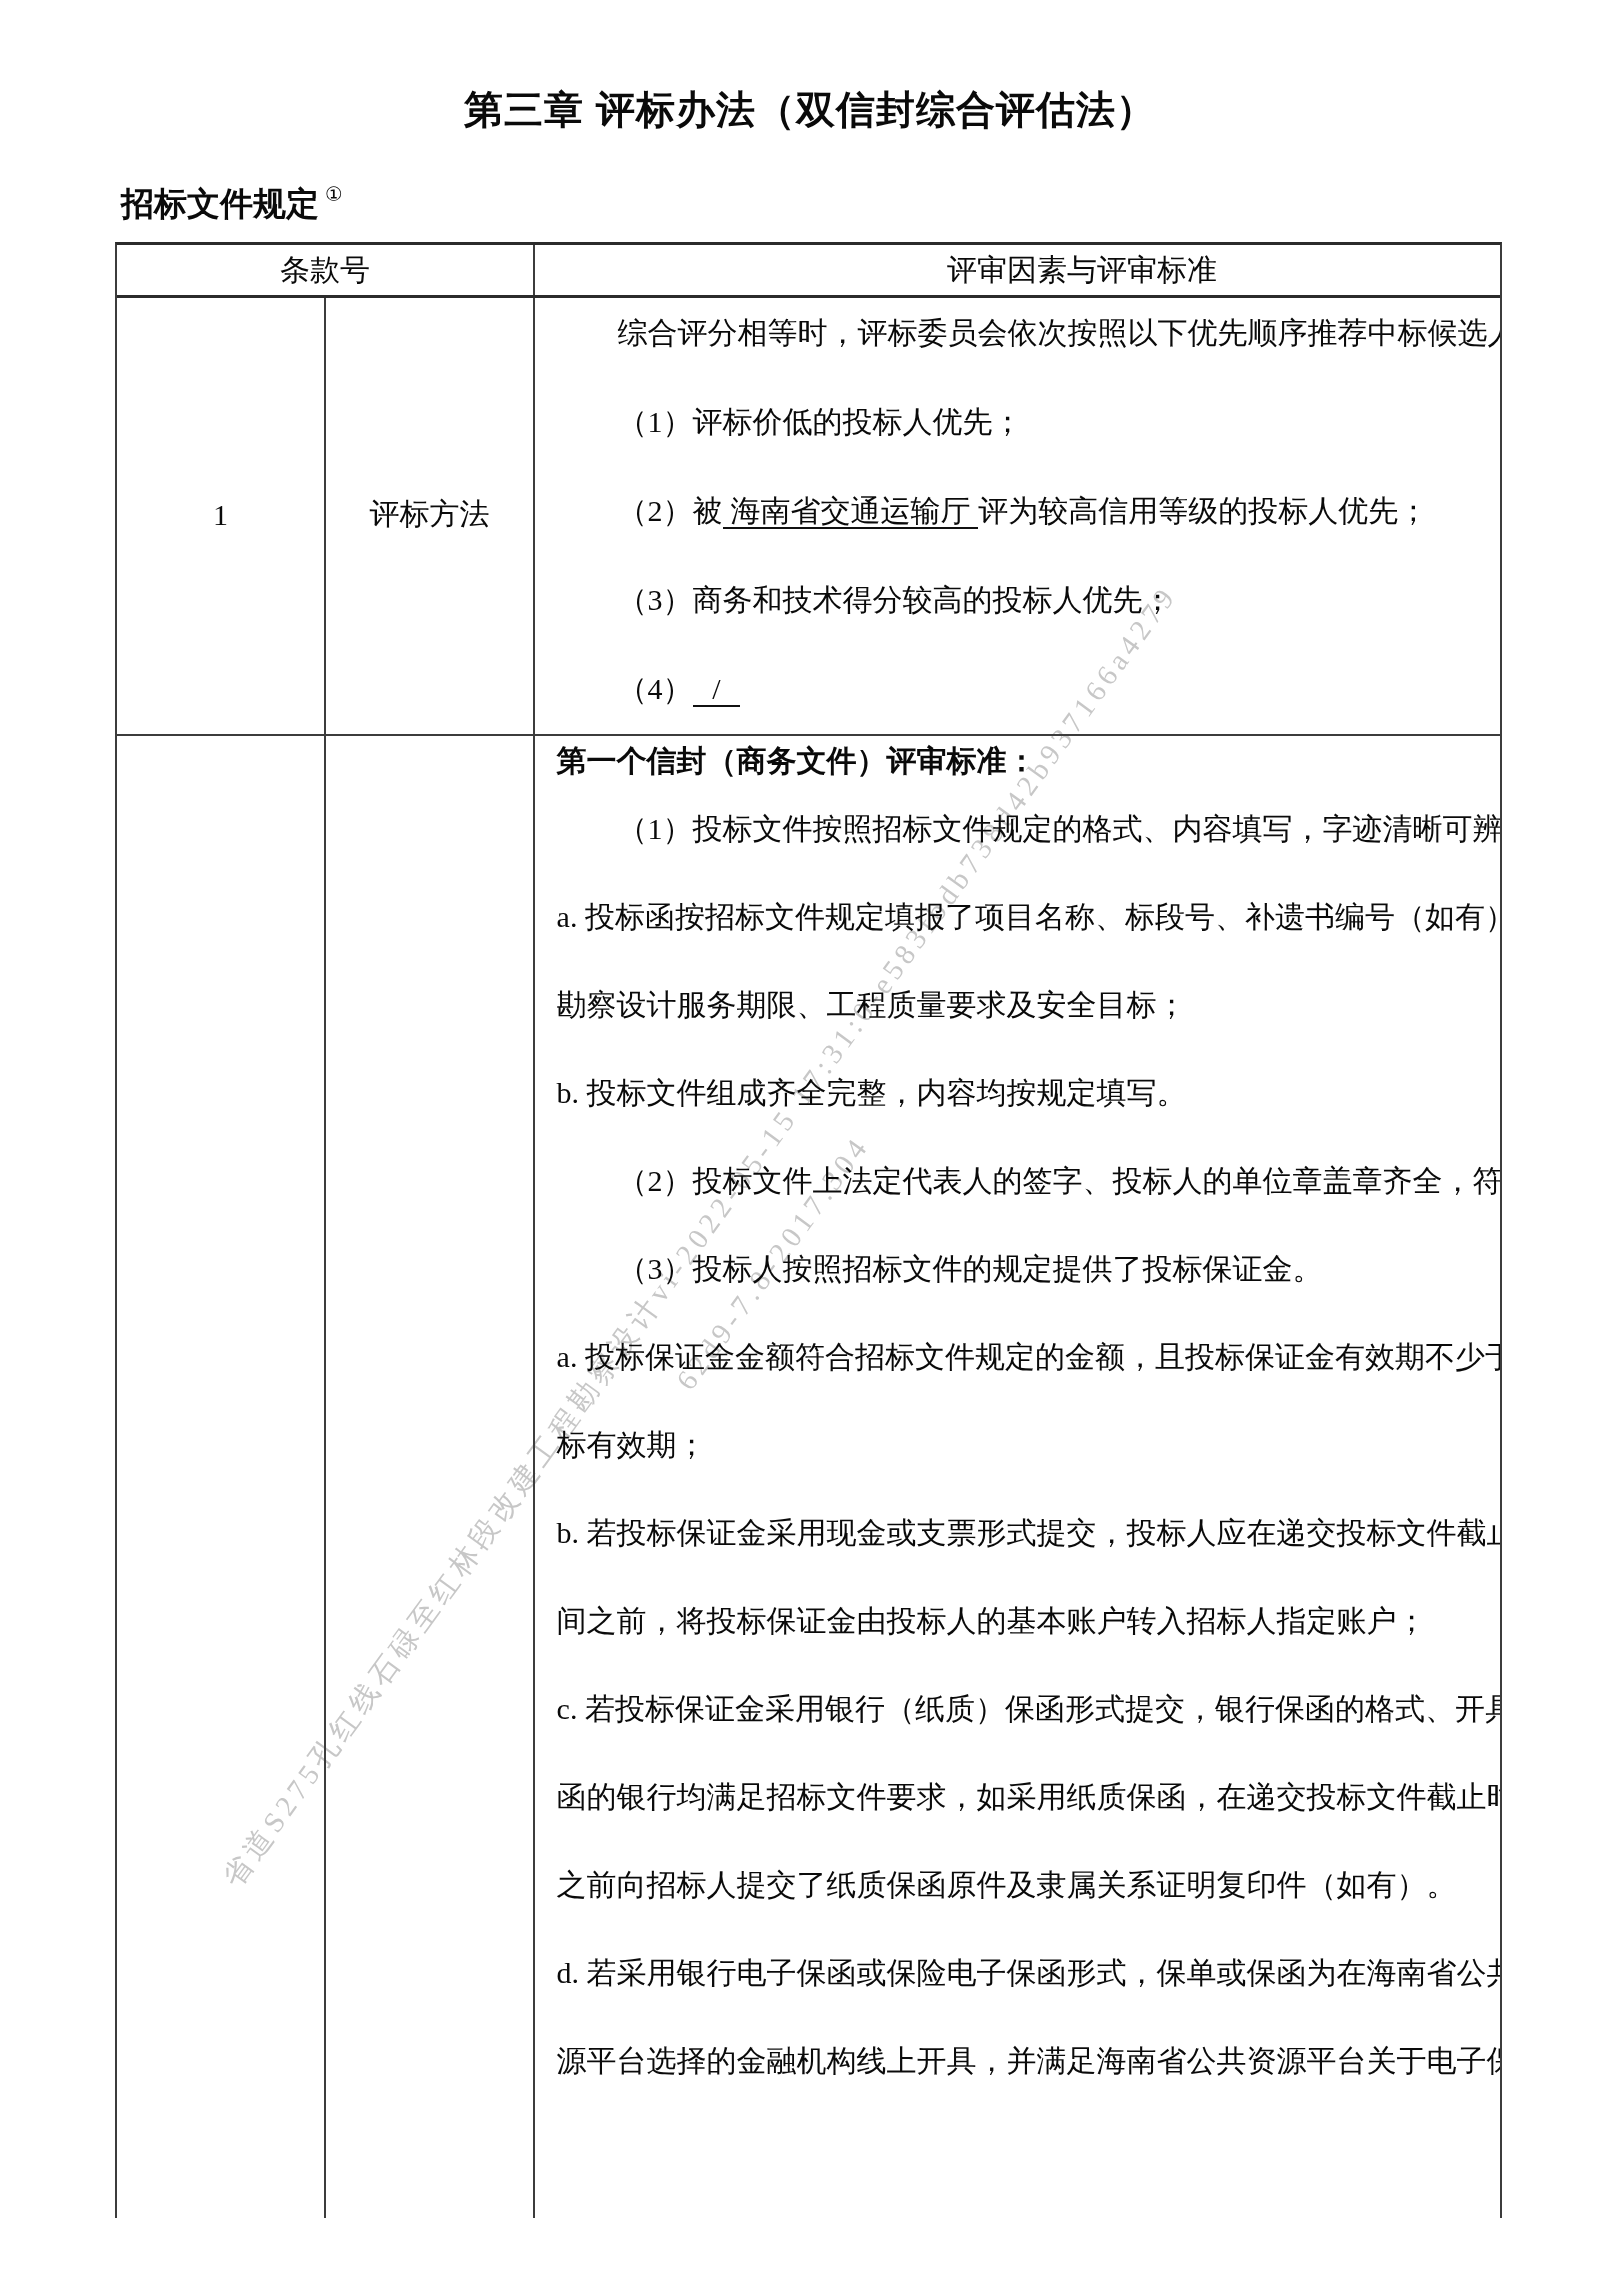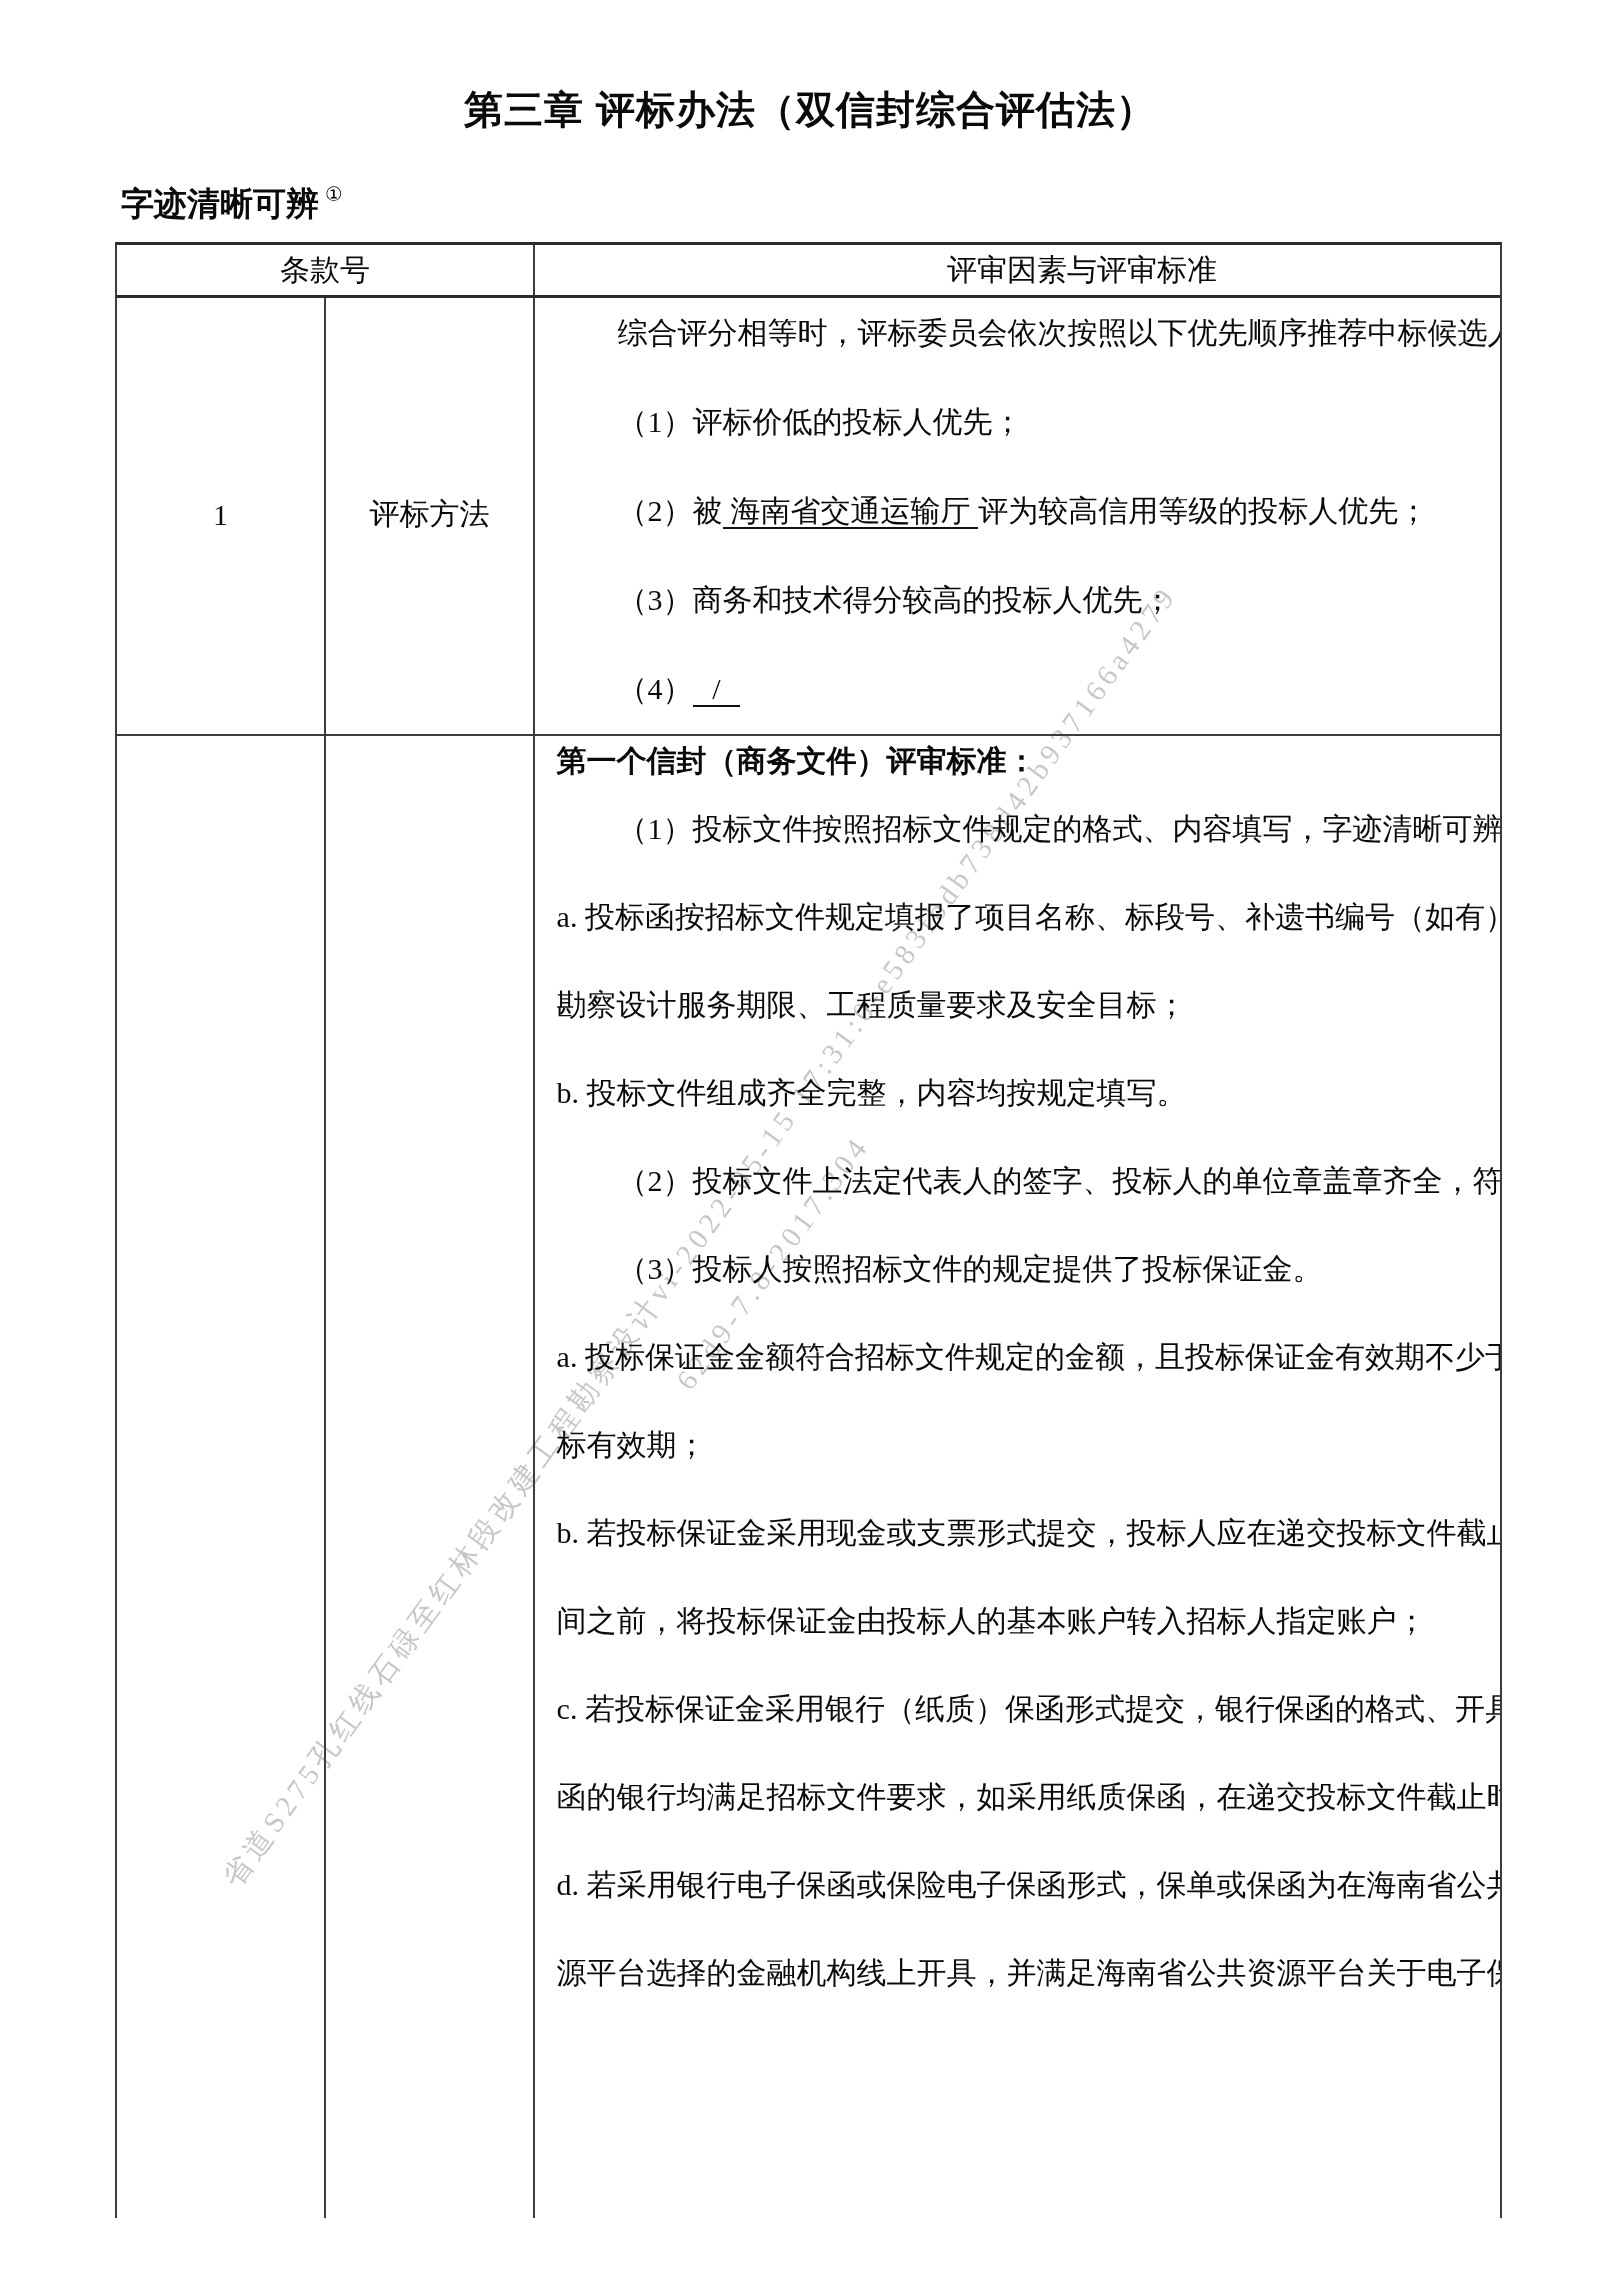--- a/index.html
+++ b/index.html
@@ -80,21 +80,21 @@
 </head>
 <body>
 
 <div class="page">
 
   <div class="wm wm-a">省道S275孔红线石碌至红林段改建工程勘察设计vi-2022-05-15 17:31:0-e583fbdb738d42b937166a4279</div>
   <div class="wm wm-b">62d9-7.8-2017.304</div>
 
   <div class="chapter-title">第三章 评标办法（双信封综合评估法）</div>
   <div class="section-title">
-    <span>字迹清晰可辨</span><sup>①</sup>
+    <span>招标文件规定</span><sup>①</sup>
   </div>
 
   <div class="tbl">
     <div class="vline vline-mid"></div>
     <div class="vline vline-main"></div>
     <div class="hline hline-header"></div>
     <div class="hline hline-row1"></div>
 
     <div class="th th-clause">条款号</div>
     <div class="th th-criteria">评审因素与评审标准</div>
@@ -117,19 +117,20 @@
       <div class="ln">勘察设计服务期限、工程质量要求及安全目标；</div>
       <div class="ln">b. 投标文件组成齐全完整，内容均按规定填写。</div>
       <div class="ln ind">（2）投标文件上法定代表人的签字、投标人的单位章盖章齐全，符合</div>
       <div class="ln ind">（3）投标人按照招标文件的规定提供了投标保证金。</div>
       <div class="ln">a. 投标保证金金额符合招标文件规定的金额，且投标保证金有效期不少于投</div>
       <div class="ln">标有效期；</div>
       <div class="ln">b. 若投标保证金采用现金或支票形式提交，投标人应在递交投标文件截止时</div>
       <div class="ln">间之前，将投标保证金由投标人的基本账户转入招标人指定账户；</div>
       <div class="ln">c. 若投标保证金采用银行（纸质）保函形式提交，银行保函的格式、开具保</div>
       <div class="ln">函的银行均满足招标文件要求，如采用纸质保函，在递交投标文件截止时间</div>
+      <div class="ln">之前向招标人提交了纸质保函原件及隶属关系证明复印件（如有）。</div>
       <div class="ln">d. 若采用银行电子保函或保险电子保函形式，保单或保函为在海南省公共资</div>
       <div class="ln">源平台选择的金融机构线上开具，并满足海南省公共资源平台关于电子保函</div>
     </div>
   </div>
 
 </div>
 
 
 </body></html>

